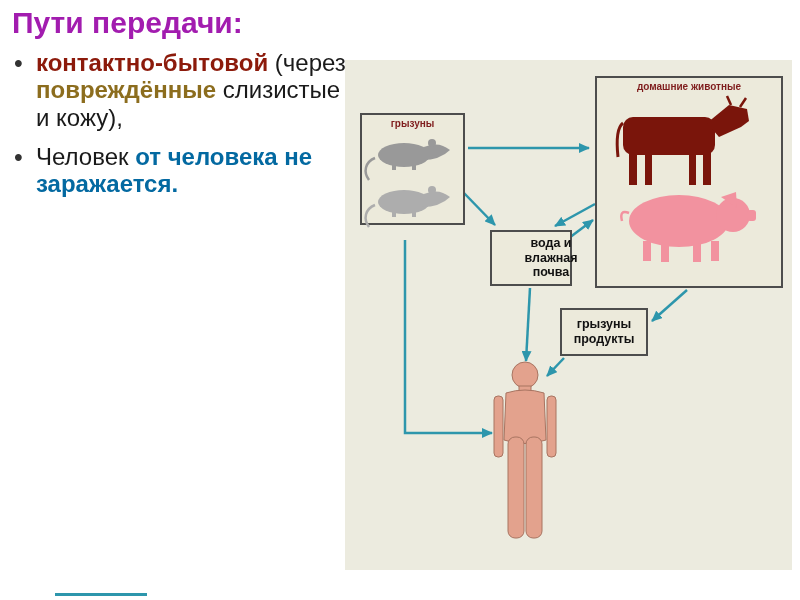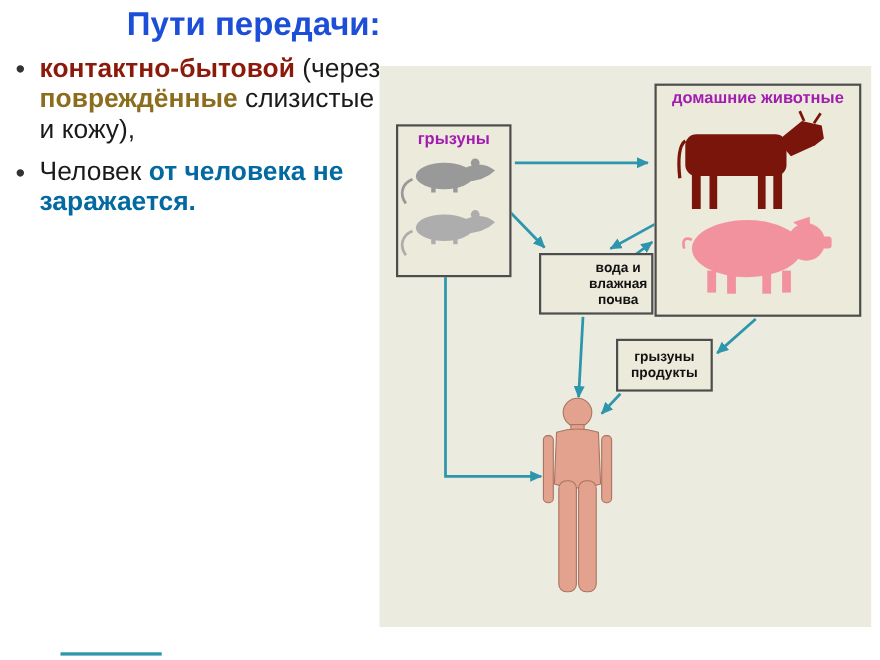--- a/index.html
+++ b/index.html
@@ -5,21 +5,21 @@
   html,body{margin:0;padding:0;}
   body{
     width:800px;height:600px;position:relative;overflow:hidden;
     background:#ffffff;
     font-family:"Liberation Sans","DejaVu Sans",sans-serif;
     -webkit-font-smoothing:antialiased;
   }
   
   .text-col{position:absolute;left:12px;top:6px;width:334px;}
   .slide-title{
-    font-size:30px;font-weight:bold;color:#1d4ed8;margin:0 0 10px 0;line-height:1.1;text-align:right;
+    font-size:30px;font-weight:bold;color:#a21caf;margin:0 0 10px 0;line-height:1.1;
   }
   ul.bullets{list-style:none;margin:0;padding:0 0 0 24px;}
   ul.bullets li{
     position:relative;font-size:24px;line-height:1.14;color:#1a1a1a;margin-bottom:12px;
   }
   ul.bullets li::before{
     content:"•";position:absolute;left:-22px;top:0;color:#333;font-size:25px;
   }
   .seg{white-space:pre-wrap;}
   .seg-darkred{color:#8C1A0B;font-weight:bold;}
@@ -29,28 +29,28 @@
 
   
   .panel{
     position:absolute;left:345px;top:60px;width:447px;height:510px;
     background:#ECEBDF;
   }
   .arrows-layer{position:absolute;left:0;top:0;width:447px;height:510px;pointer-events:none;}
   .dbox{
     position:absolute;border:2px solid #4D4D4D;background:#ECEADB;box-sizing:border-box;
   }
-  .box-rodents{left:15px;top:53px;width:105px;height:139px;}
+  .box-rodents{left:15px;top:53px;width:105px;height:112px;}
   .box-domestic{left:250px;top:16px;width:188px;height:212px;}
-  .box-water{left:145px;top:170px;width:104px;height:56px;
+  .box-water{left:145px;top:170px;width:82px;height:56px;
     display:flex;align-items:center;justify-content:center;padding-left:40px;}
   .box-food{left:215px;top:248px;width:88px;height:48px;
     display:flex;align-items:center;justify-content:center;}
   .box-label{
-    font-weight:bold;font-size:15px;color:#a21caf;text-align:center;padding-top:3px;line-height:1.15;
+    font-weight:bold;font-size:10px;color:#7f1d1d;text-align:center;padding-top:3px;line-height:1.15;
   }
   .box-center-label{
     font-weight:bold;font-size:12.5px;color:#111;text-align:center;line-height:1.18;padding:2px;
   }
   .animal-svg{display:block;margin:0 auto;}
 
   
   .bottom-line{position:absolute;left:55px;bottom:4px;width:92px;height:3px;background:#2D96AC;}
 </style>
 </head>

